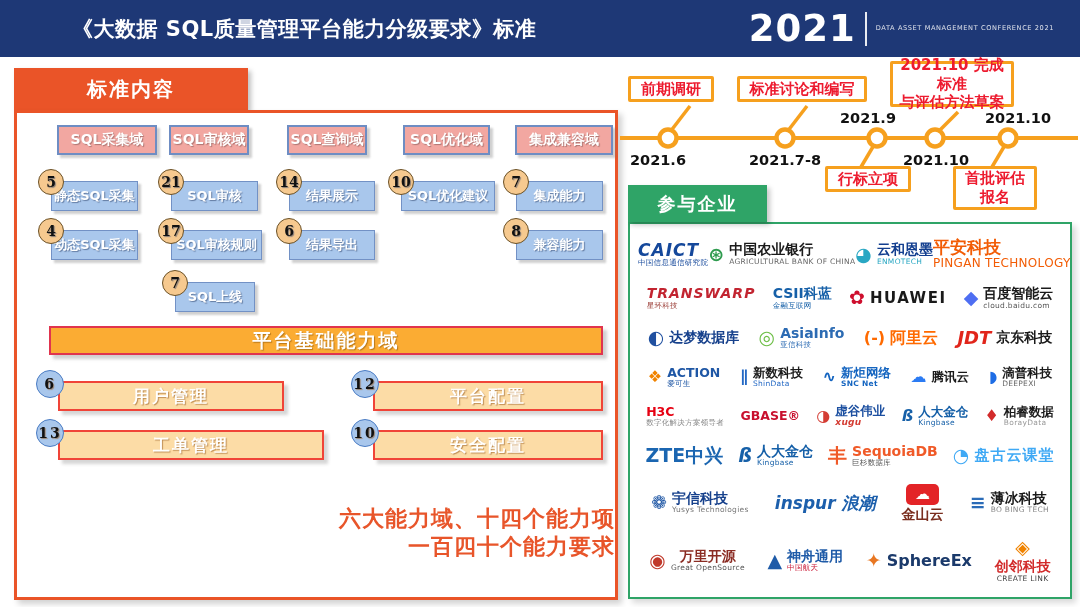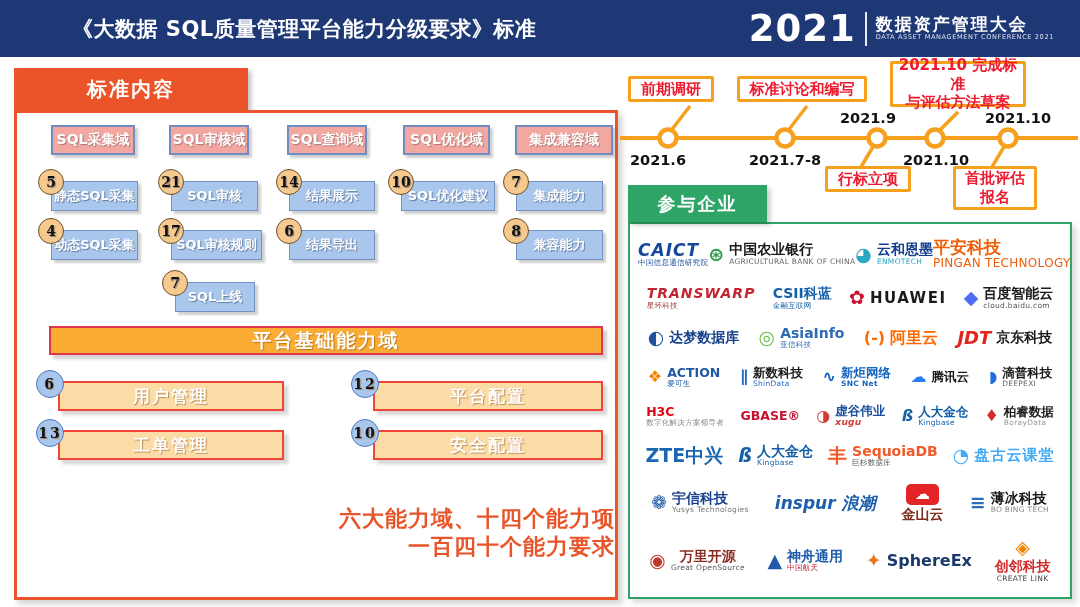--- a/index.html
+++ b/index.html
@@ -89,31 +89,30 @@
 </style>
 </head>
 <body>
 
 <header class="topbar">
   <div class="slide-title">《大数据 SQL质量管理平台能力分级要求》标准</div>
   <div class="conf-logo">
     <span class="year">2021</span>
     <span class="vbar"></span>
     <span class="names">
-      <span class="cn">数据资产管理大会</span>
       <span class="en">DATA ASSET MANAGEMENT CONFERENCE 2021</span>
     </span>
   </div>
 </header>
 
 <div class="std-tab">标准内容</div>
 
 <div class="std-panel">
 
-  <div class="dom-box" style="left:34px;width:84px">SQL采集域</div>
+  <div class="dom-box" style="left:40px;width:100px">SQL采集域</div>
   <div class="dom-box" style="left:152px;width:80px">SQL审核域</div>
   <div class="dom-box" style="left:270px;width:80px">SQL查询域</div>
   <div class="dom-box" style="left:386px;width:87px">SQL优化域</div>
   <div class="dom-box" style="left:498px;width:98px">集成兼容域</div>
 
   <div class="cap-box" style="left:34px;top:68px;width:87px">
     <span class="badge">5</span>
     <span>静态SQL采集</span>
   </div>
   <div class="cap-box" style="left:154px;top:68px;width:87px">
@@ -158,21 +157,21 @@
   <div class="plat-bar">平台基础能力域</div>
 
   <div class="plat-box" style="left:41px;top:268px;width:226px">
     <span class="badge blue">6</span>
     <span>用户管理</span>
   </div>
   <div class="plat-box" style="left:356px;top:268px;width:230px">
     <span class="badge blue">12</span>
     <span>平台配置</span>
   </div>
-  <div class="plat-box" style="left:41px;top:317px;width:226px">
+  <div class="plat-box" style="left:41px;top:317px;width:266px">
     <span class="badge blue">13</span>
     <span>工单管理</span>
   </div>
   <div class="plat-box" style="left:356px;top:317px;width:230px">
     <span class="badge blue">10</span>
     <span>安全配置</span>
   </div>
 
   <div class="summary">
     <div>六大能力域、十四个能力项</div>
@@ -190,21 +189,21 @@
     <line x1="387" y1="85" x2="374" y2="107" stroke="#F6A01E" stroke-width="3.5"></line>
     <circle cx="50" cy="78" r="8.5" fill="#ffffff" stroke="#F6A01E" stroke-width="4.5"></circle>
     <circle cx="167" cy="78" r="8.5" fill="#ffffff" stroke="#F6A01E" stroke-width="4.5"></circle>
     <circle cx="259" cy="78" r="8.5" fill="#ffffff" stroke="#F6A01E" stroke-width="4.5"></circle>
     <circle cx="317" cy="78" r="8.5" fill="#ffffff" stroke="#F6A01E" stroke-width="4.5"></circle>
     <circle cx="390" cy="78" r="8.5" fill="#ffffff" stroke="#F6A01E" stroke-width="4.5"></circle>
   </svg>
 
   <div class="tl-box" style="left:10px;top:16px;width:86px;height:26px">前期调研</div>
   <div class="tl-box" style="left:119px;top:16px;width:130px;height:26px">标准讨论和编写</div>
-  <div class="tl-box" style="left:272px;top:1px;width:136px;height:46px">
+  <div class="tl-box" style="left:272px;top:1px;width:124px;height:46px">
     <span>2021.10 完成标准</span>
     <span>与评估方法草案</span>
   </div>
   <div class="tl-box" style="left:207px;top:106px;width:86px;height:26px">行标立项</div>
   <div class="tl-box" style="left:335px;top:106px;width:84px;height:44px">
     <span>首批评估</span>
     <span>报名</span>
   </div>
 
   <div class="tl-date" style="left:0px;top:92px;width:80px">2021.6</div>

